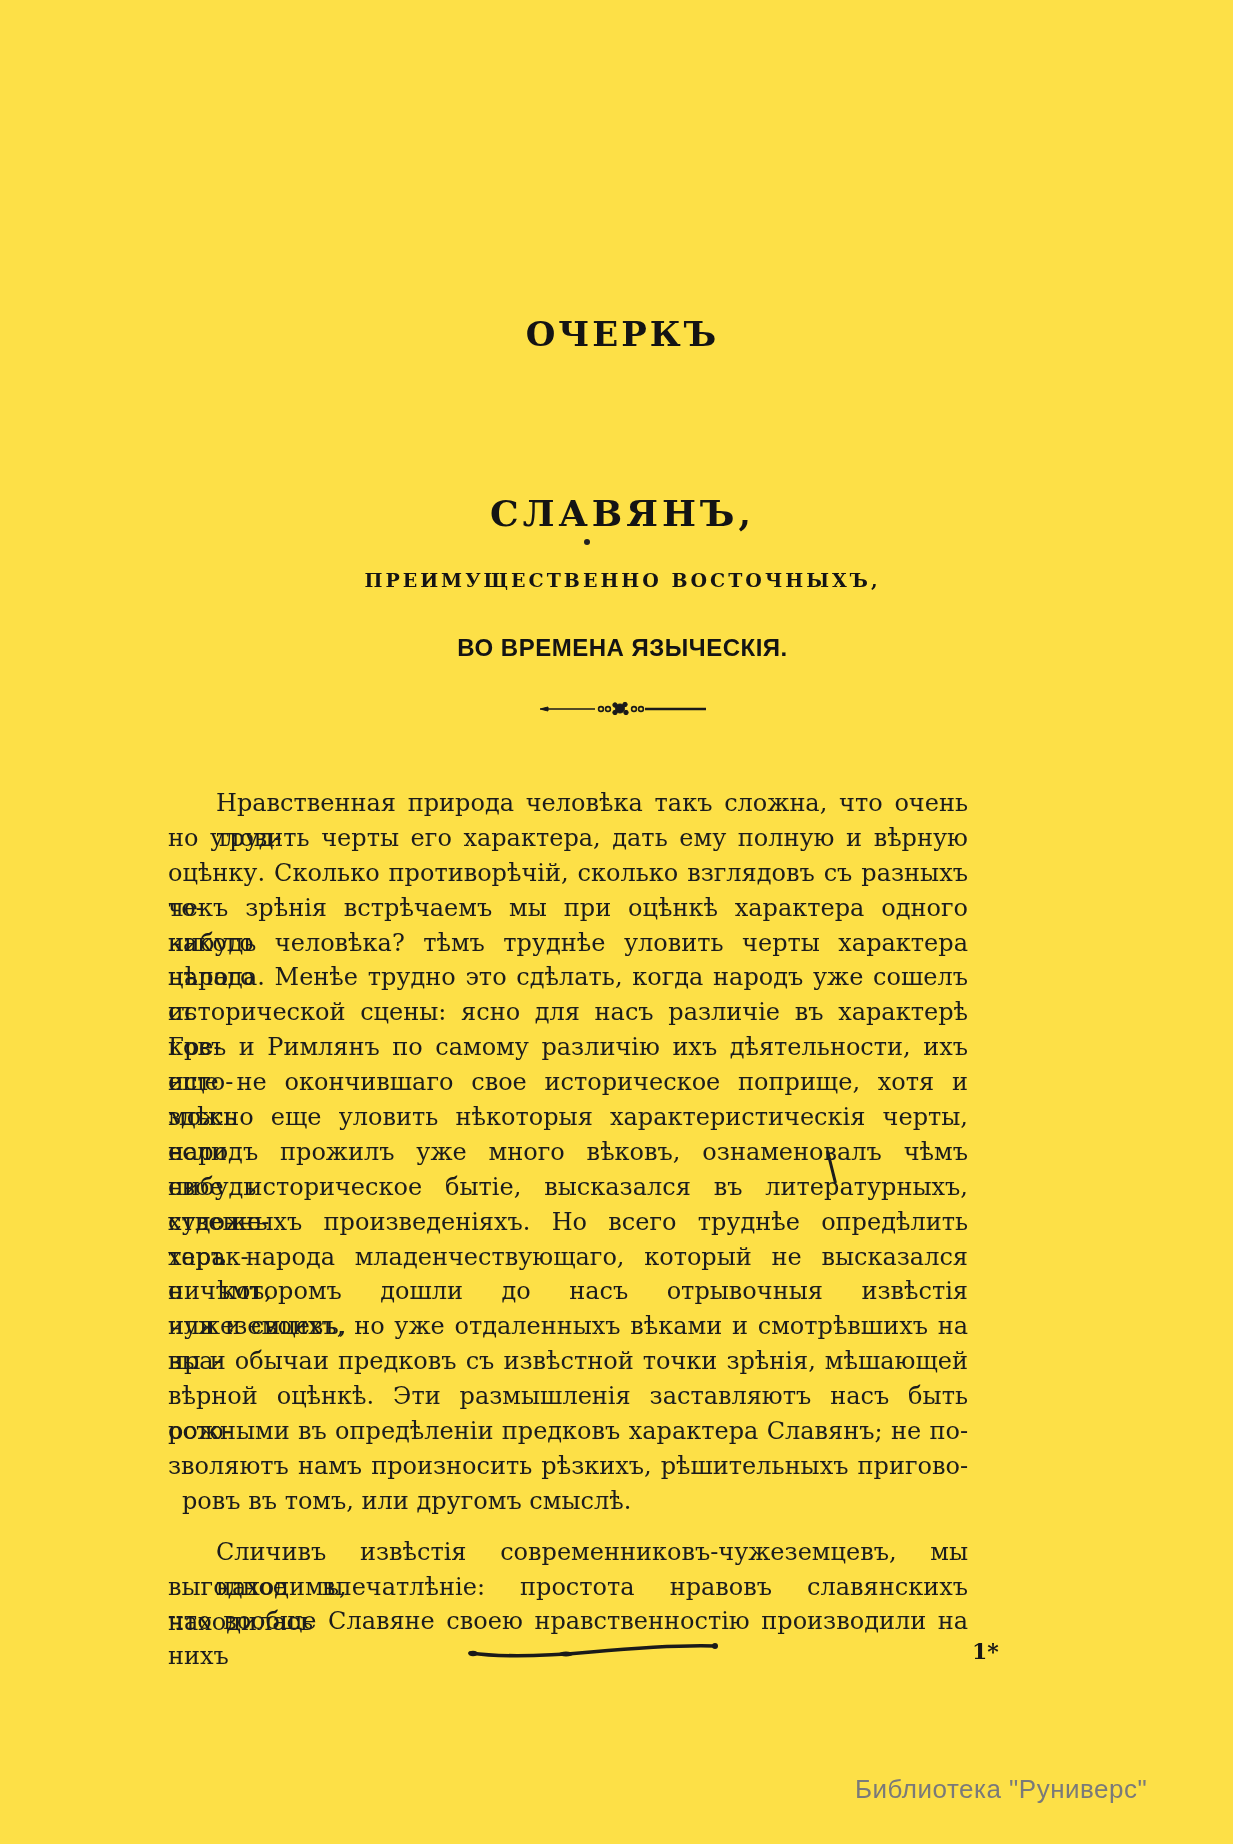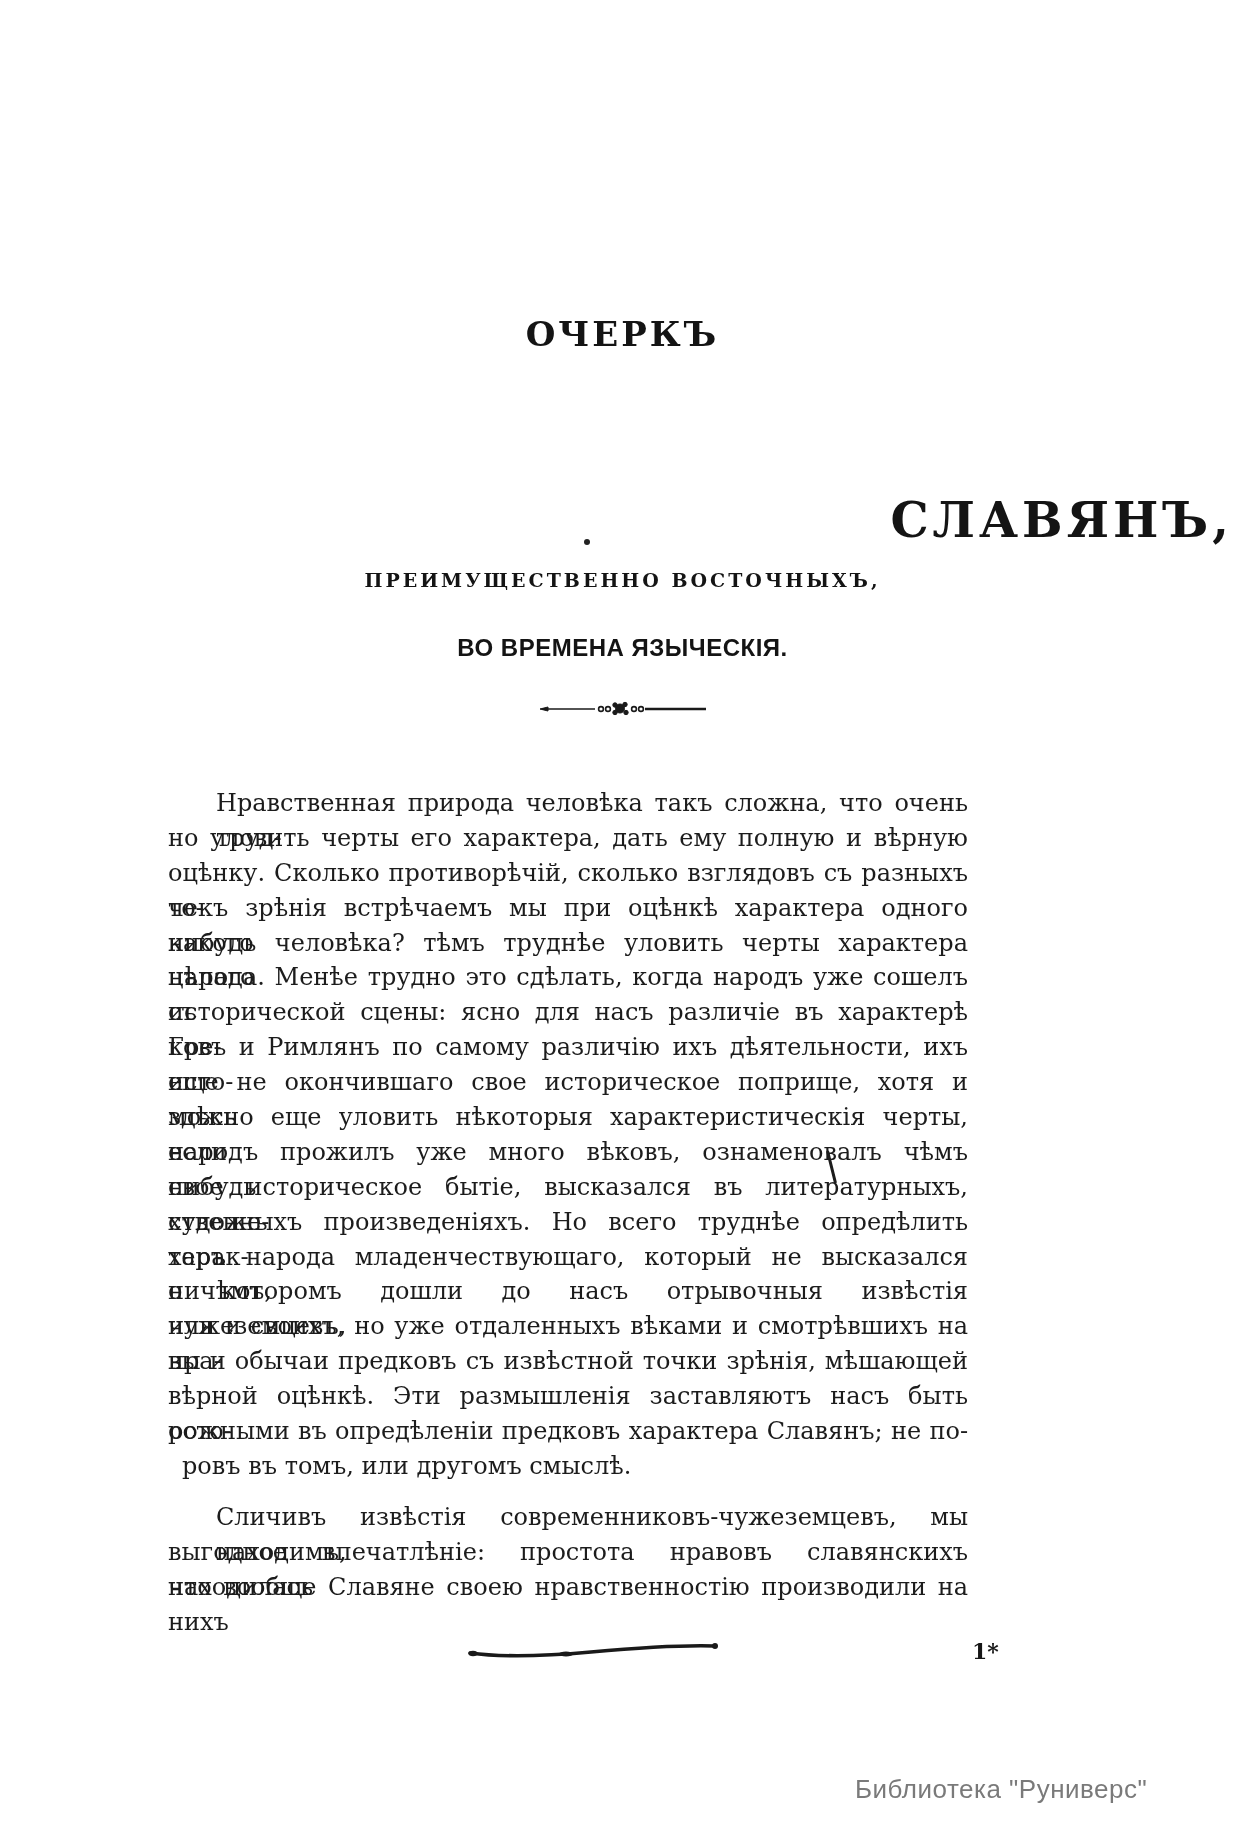--- a/index.html
+++ b/index.html
@@ -1,31 +1,31 @@
 <!DOCTYPE html>
 <html><head>
 <meta charset="utf-8">
 <style>
   html,body{margin:0;padding:0;background:#e8e8e8;}
   .page{
     position:relative;
     width:1233px;height:1844px;
     margin:0 auto;
-    background:#ffffff;
+    background:#fde047;
     font-family:"DejaVu Serif","Liberation Serif",serif;
     color:#1b1b1b;
     overflow:hidden;
   }
   .t{
     position:absolute;left:12px;right:0;
     text-align:center;font-weight:bold;color:#141414;
   }
   #t1{top:314px;font-size:34px;letter-spacing:3px;}
   #t2{top:389px;font-size:38px;letter-spacing:2px;}
-  #t3{top:492px;font-size:48px;letter-spacing:4px;text-align:right;}
+  #t3{top:492px;font-size:36px;letter-spacing:4px;}
   #sub1{top:569px;font-size:19px;letter-spacing:3px;}
   #sub2{
     top:634px;font-size:24px;letter-spacing:0.5px;
     font-family:"Liberation Sans","DejaVu Sans",sans-serif;
   }
   .divider{position:absolute;top:700px;left:12px;right:0;text-align:center;}
   .divider svg{display:inline-block;}
 
   #bodytext{
     position:absolute;left:168px;top:770px;width:800px;
@@ -102,20 +102,21 @@
       <div class="bline">можно еще уловить нѣкоторыя характеристическія черты, если</div>
       <div class="bline">народъ прожилъ уже много вѣковъ, ознаменовалъ чѣмъ нибудь</div>
       <div class="bline">свое историческое бытіе, высказался въ литературныхъ, художе-</div>
       <div class="bline">ственныхъ произведеніяхъ. Но всего труднѣе опредѣлить харак-</div>
       <div class="bline">теръ народа младенчествующаго, который не высказался ничѣмъ,</div>
       <div class="bline">о которомъ дошли до насъ отрывочныя извѣстія чужеземцевъ,</div>
       <div class="bline">или и своихъ, но уже отдаленныхъ вѣками и смотрѣвшихъ на нра-</div>
       <div class="bline">вы и обычаи предковъ съ извѣстной точки зрѣнія, мѣшающей</div>
       <div class="bline">вѣрной оцѣнкѣ. Эти размышленія заставляютъ насъ быть осто-</div>
       <div class="bline">рожными въ опредѣленіи предковъ характера Славянъ; не по-</div>
+      <div class="bline">зволяютъ намъ произносить рѣзкихъ, рѣшительныхъ пригово-</div>
       <div class="bline flushleft">ровъ въ томъ, или другомъ смыслѣ.</div>
       <div class="bline indent">Сличивъ извѣстія современниковъ-чужеземцевъ, мы находимъ,</div>
       <div class="bline">выгодное впечатлѣніе: простота нравовъ славянскихъ находилась</div>
       <div class="bline">что вообще Славяне своею нравственностію производили на нихъ</div>
     </main>
 
   <svg id="underline-annot" width="262" height="22" viewBox="0 0 262 22" xmlns="http://www.w3.org/2000/svg">
     <path d="M4 14 C 40 19, 80 17, 125 13 S 215 6, 248 7" fill="none" stroke="#1a1a1a" stroke-width="3.6" stroke-linecap="round"></path>
     <ellipse cx="7" cy="14.5" rx="4.5" ry="2.8" fill="#1a1a1a"></ellipse>
     <ellipse cx="100" cy="15" rx="7" ry="2.4" fill="#1a1a1a"></ellipse>

